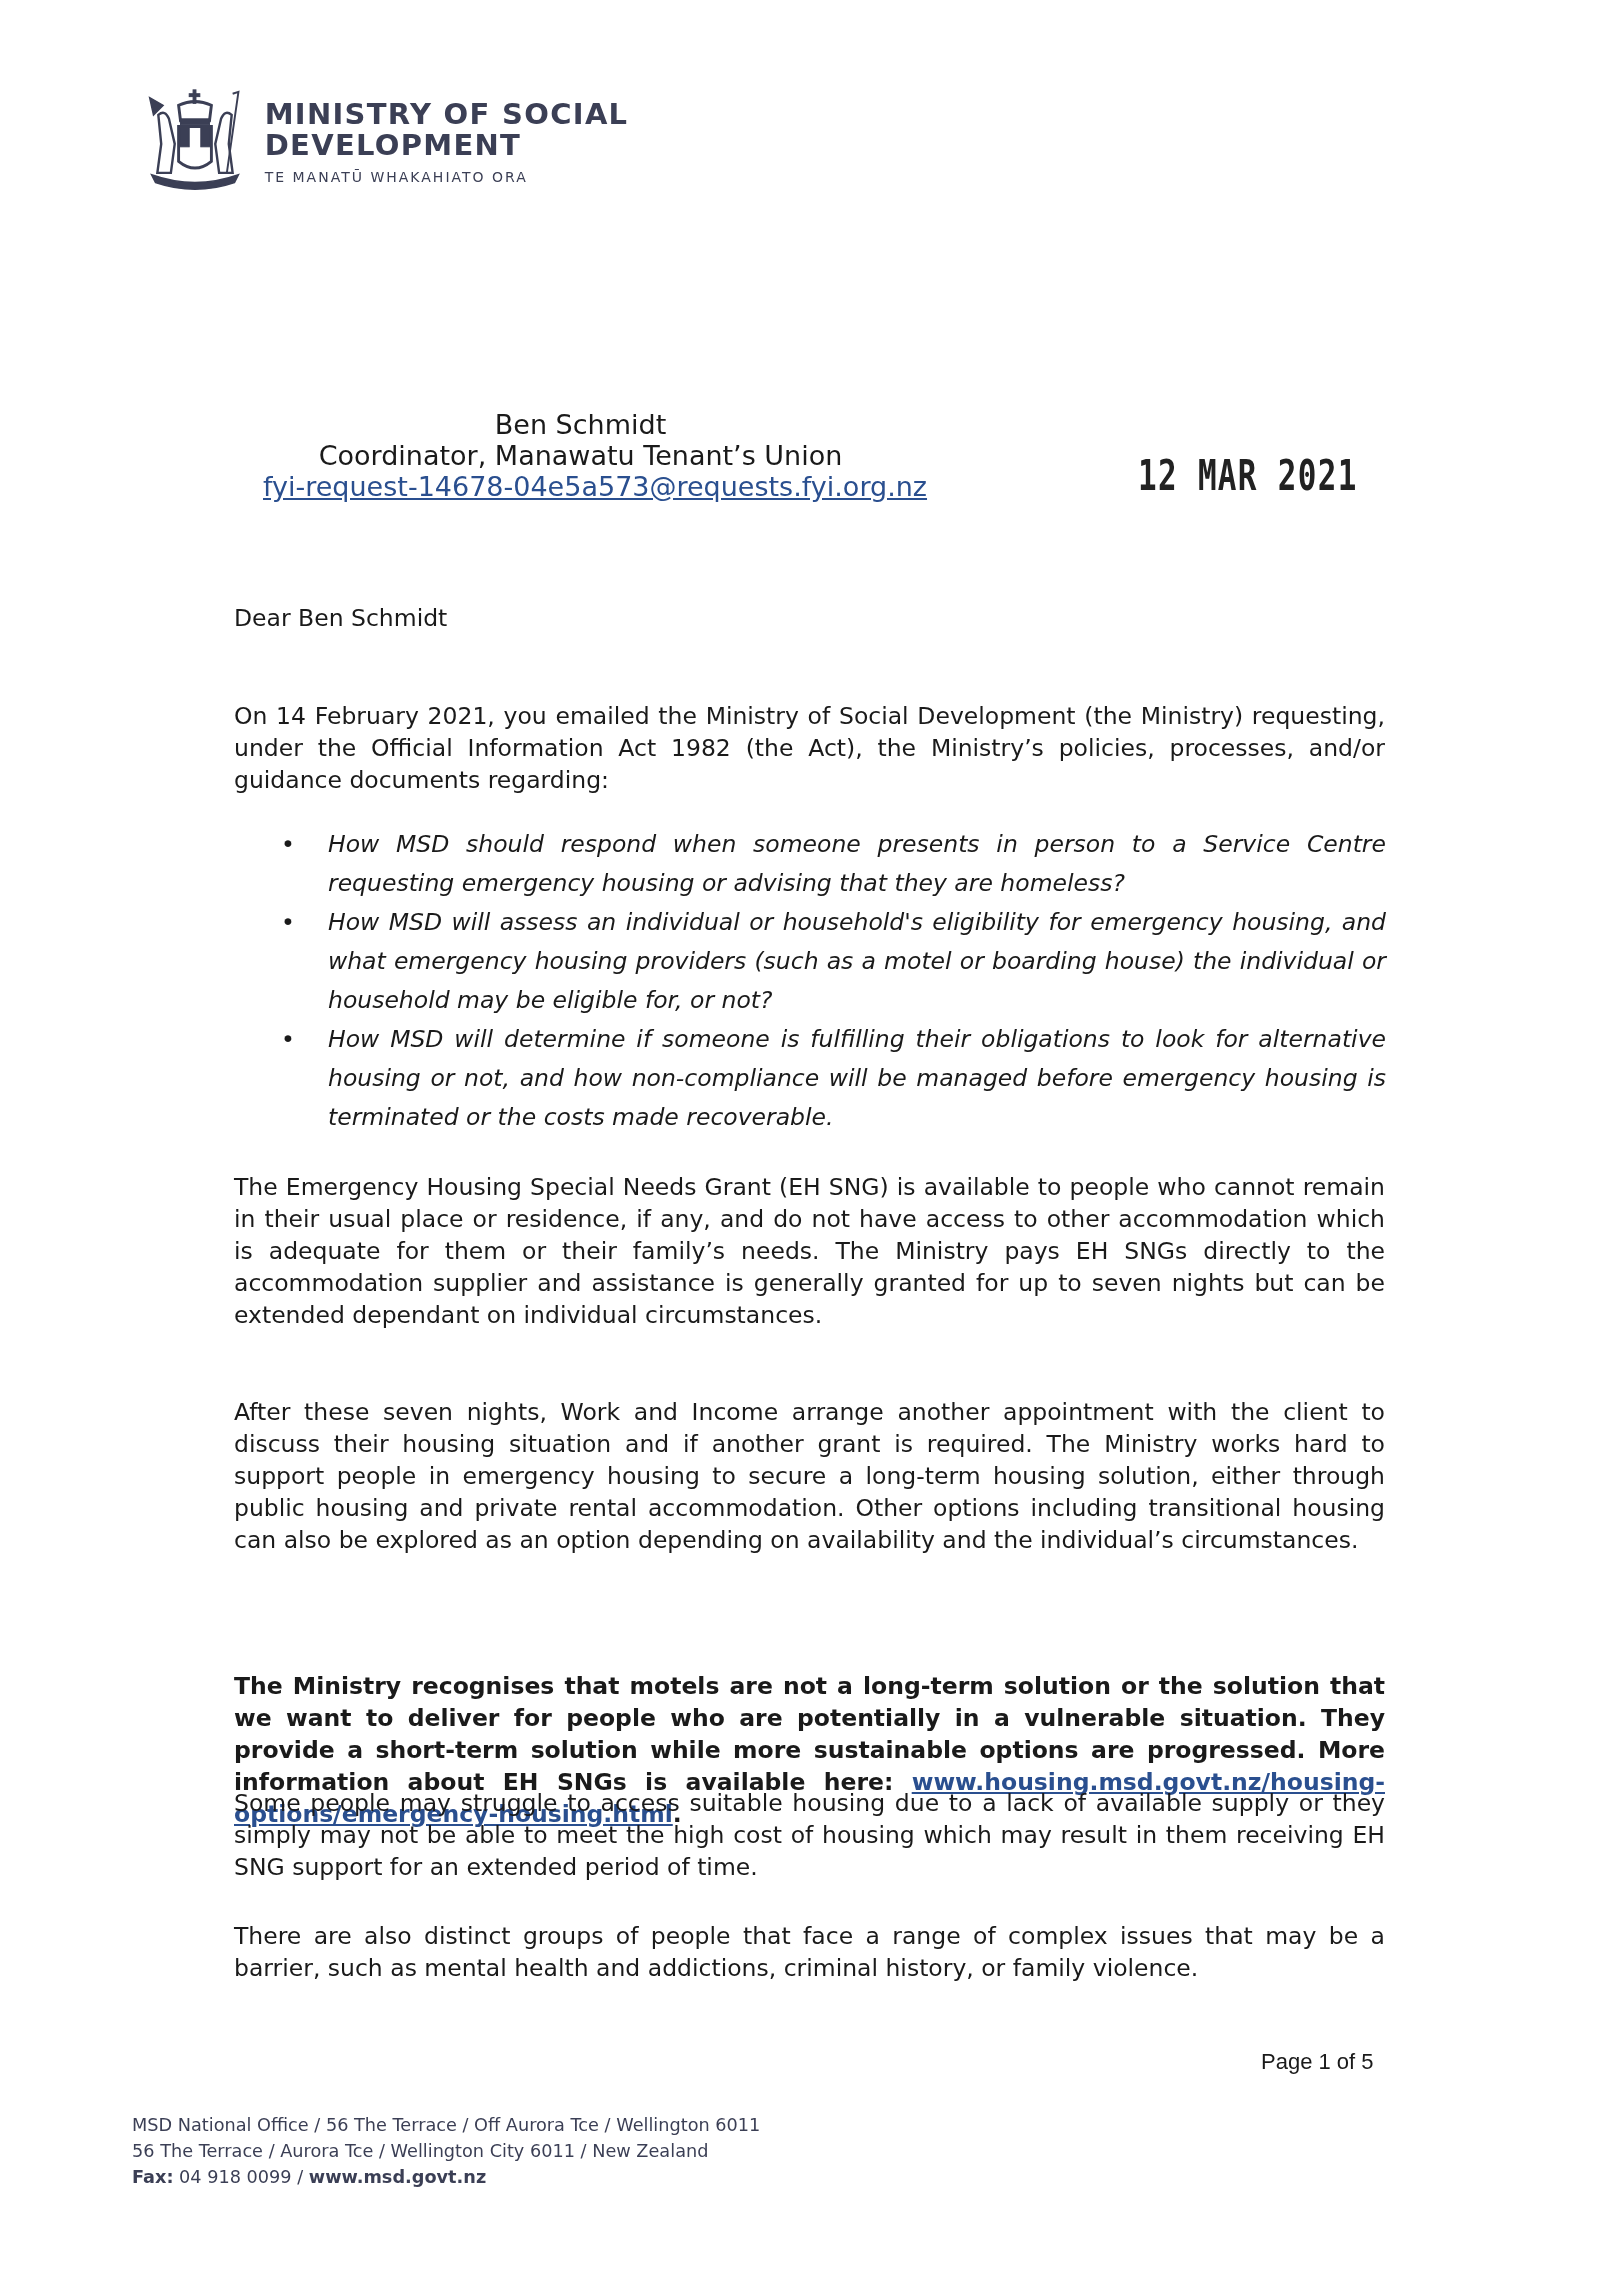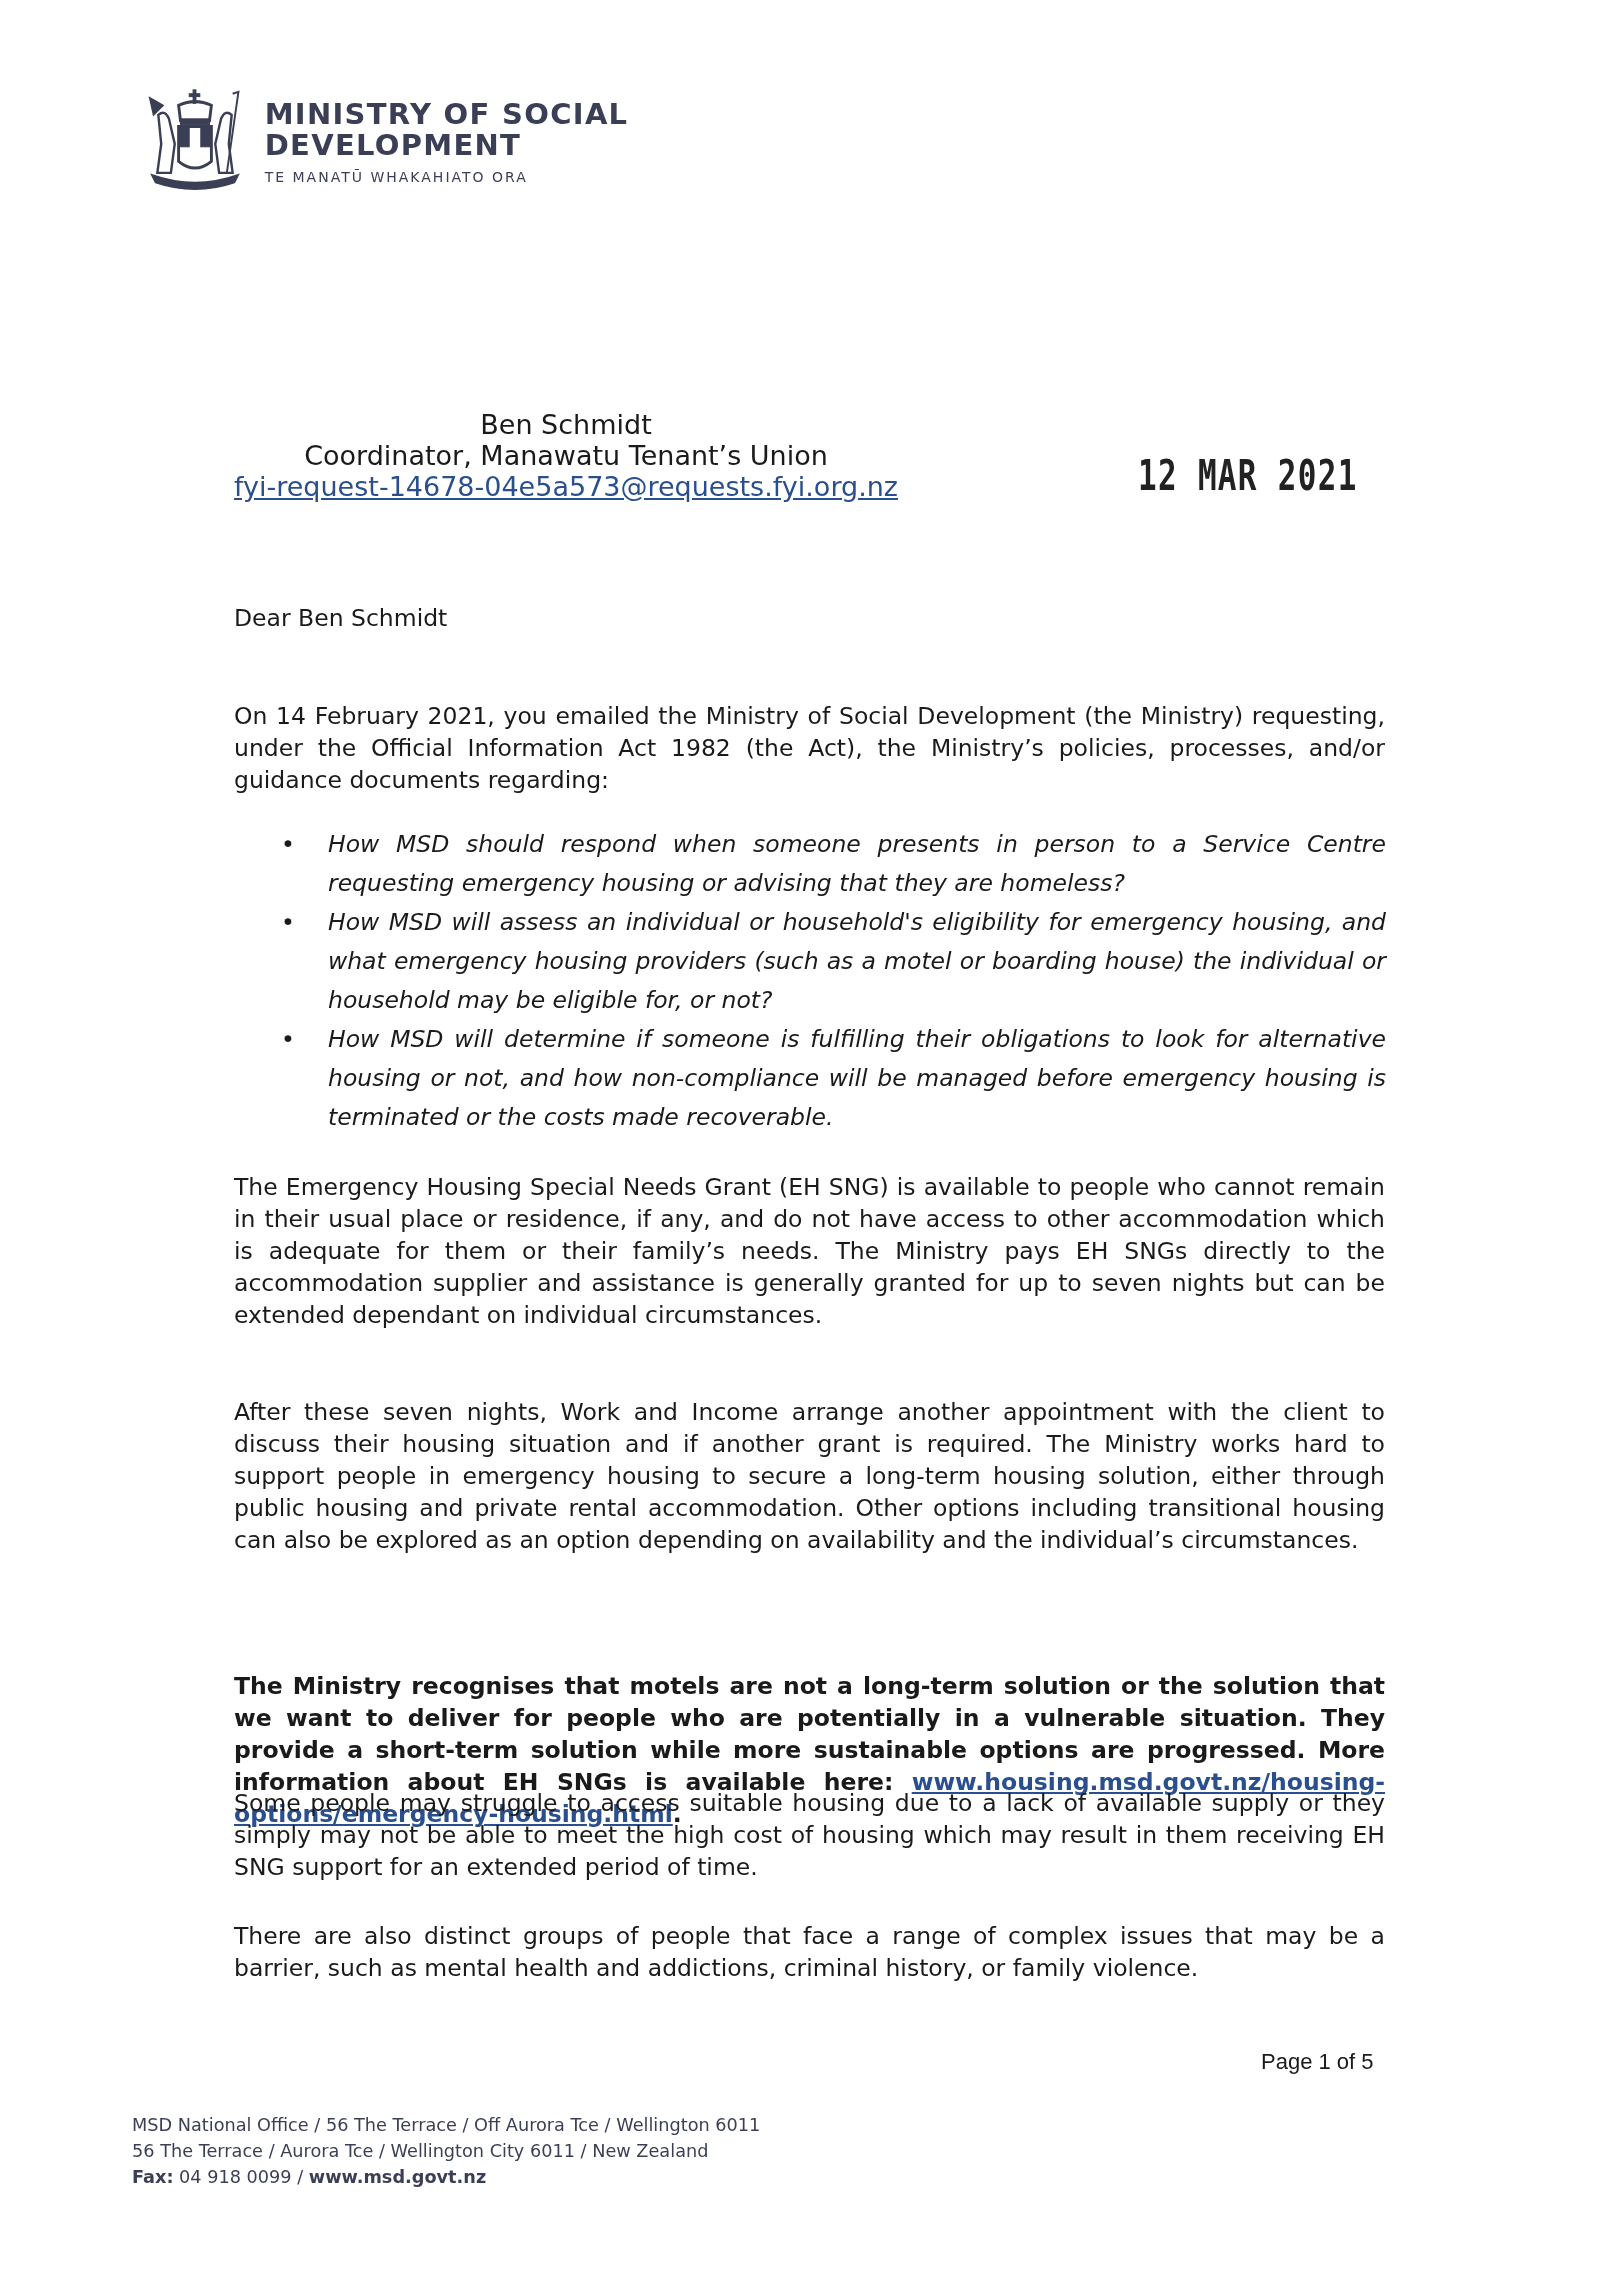--- a/index.html
+++ b/index.html
@@ -12,21 +12,21 @@
     .logo-text { margin-left: 15.7px; color: #3b3f55; }
     .logo-line1, .logo-line2 {
       font-family: "DejaVu Sans", sans-serif; font-weight: bold;
       font-size: 29px; letter-spacing: 1.3px; line-height: 31px;
     }
     .logo-line3 {
       font-family: "DejaVu Sans", sans-serif; font-size: 14px;
       letter-spacing: 2px; margin-top: 8px;
     }
     .recipient { position: absolute; left: 234px; top: 409px; font-size: 27px; line-height: 31px; text-align: center; }
-    .recipient a { color: #2a4f8f; text-decoration: underline; }
+    .recipient a { color: #2a4f8f; text-decoration: underline; margin-left: 29px; }
     .stamp {
       position: absolute; left: 1138px; top: 451px; font-family: "DejaVu Sans Mono", monospace;
       font-weight: bold; font-size: 31px; letter-spacing: 1.3px; color: #222; transform: scaleY(1.35);
       transform-origin: top left;
     }
     .content { position: absolute; left: 234px; width: 1151px; font-size: 23.5px; line-height: 32px; }
     .salutation { top: 602px; }
     .p-intro { top: 700px; text-align: justify; }
     .bullets { position: absolute; left: 281px; top: 825px; width: 1105px; font-size: 23.5px; line-height: 39px; font-style: italic; margin: 0; padding: 0; list-style: none; }
     .bullets li { position: relative; padding-left: 47px; text-align: justify; }

